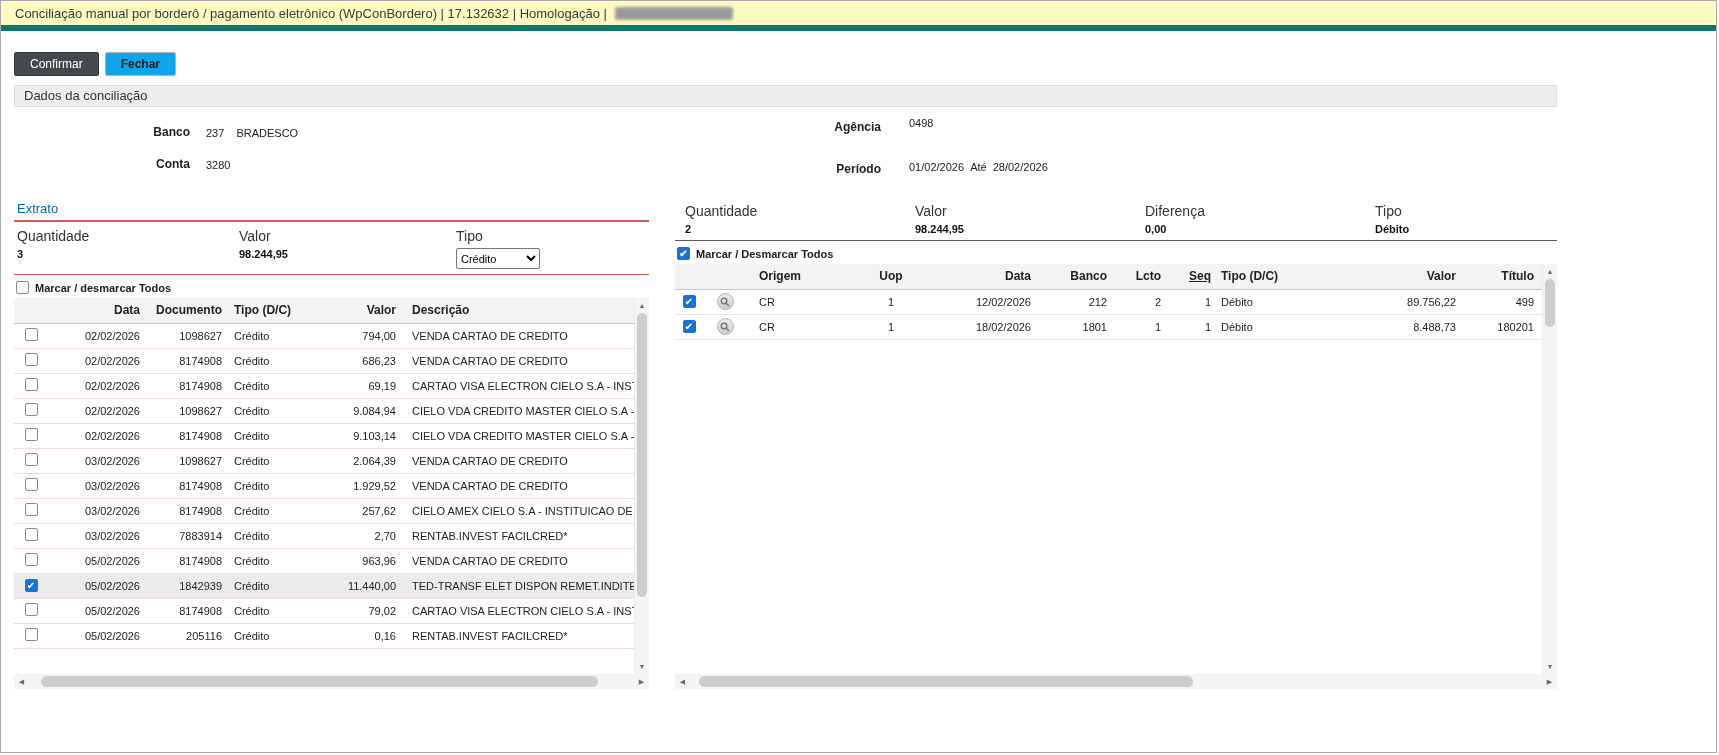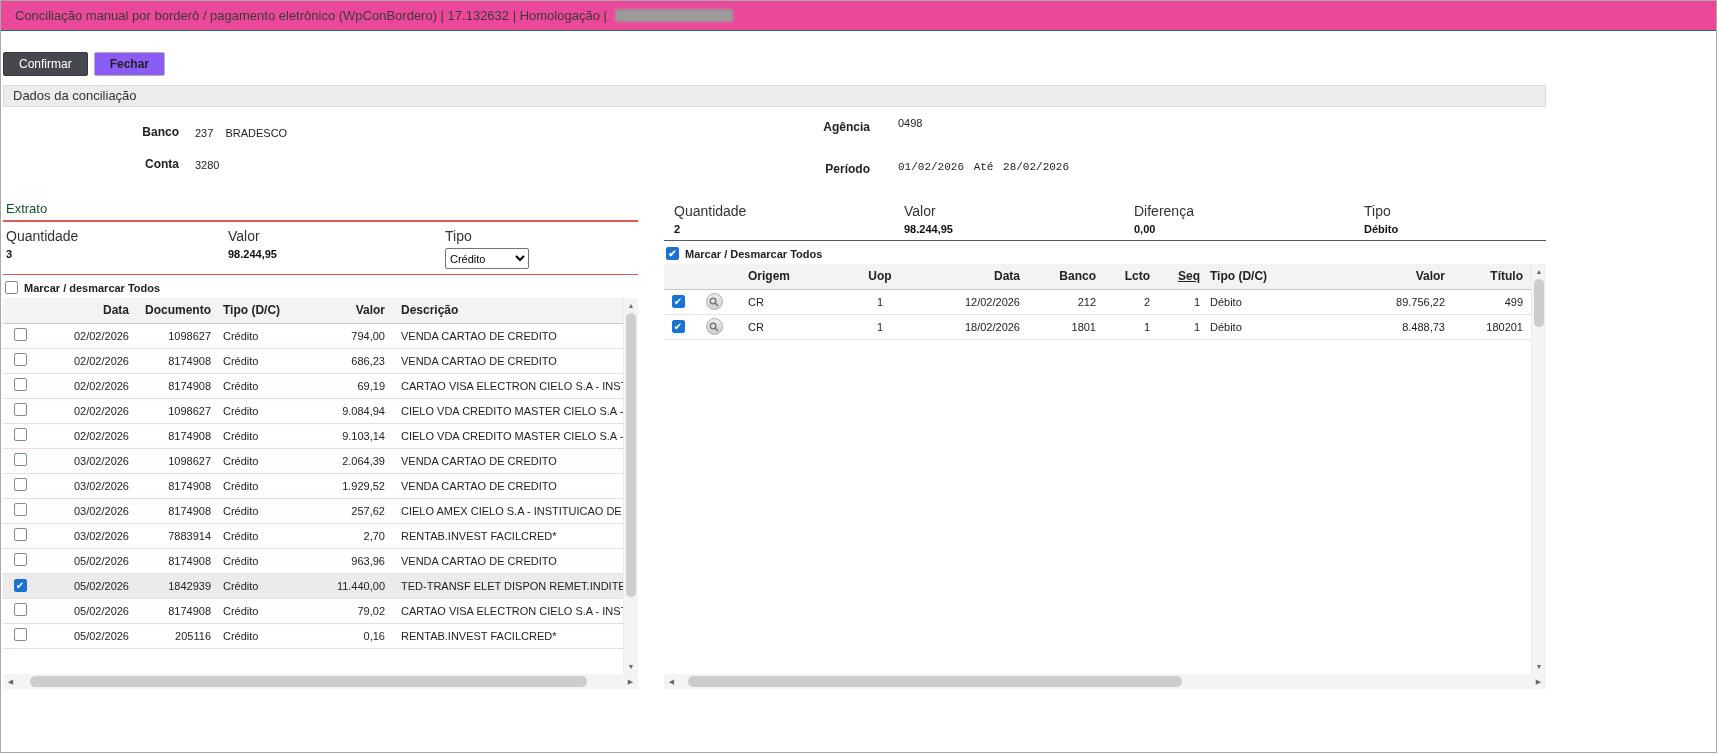--- a/index.html
+++ b/index.html
@@ -1,44 +1,44 @@
 <!DOCTYPE html>
 <html><head>
 <meta charset="utf-8">
 <style>
   * { box-sizing: border-box; margin: 0; padding: 0; }
   body { font-family: "Liberation Sans", sans-serif; background: #fff; }
   .page { position: relative; width: 1717px; height: 753px; border: 1px solid #a9a9a9; background: #fff; overflow: hidden; }
 
   
-  .titlebar { height: 30px; background: #ec4899; border-bottom: 1px solid #0f766e; display: flex; align-items: center; padding-left: 14px; font-size: 13px; color: #3a3a3a; }
+  .titlebar { height: 30px; background: #fef9c3; border-bottom: 6px solid #0f766e; display: flex; align-items: center; padding-left: 14px; font-size: 13px; color: #3a3a3a; }
   .redacted { display: inline-block; width: 118px; height: 13px; background: #9b9b9b; margin-left: 8px; filter: blur(1.5px); border-radius: 2px; }
 
-  .content { width: 1543px; margin-left: 2px; }
+  .content { width: 1543px; margin-left: 13px; }
 
   
   .toolbar { margin-top: 21px; height: 24px; display: flex; gap: 6px; }
   .btn { font-family: "Liberation Sans", sans-serif; font-size: 12px; height: 24px; padding: 0 15px; border-radius: 2px; cursor: pointer; }
   .btn-dark { background: #45494e; color: #fff; border: 1px solid #33373b; }
-  .btn-light { background: #8b5cf6; color: #222; border: 1px solid #b3b3b3; font-weight: bold; }
+  .btn-light { background: #0ea5e9; color: #222; border: 1px solid #b3b3b3; font-weight: bold; }
 
   
   .dados { margin-top: 9px; }
   .dados-header { height: 22px; background: #ececec; border: 1px solid #dcdcdc; font-size: 13px; color: #333; line-height: 20px; padding-left: 9px; }
   .dados-body { position: relative; height: 88px; font-size: 12px; color: #222; }
   .fld-label { position: absolute; font-weight: bold; font-size: 12px; color: #222; text-align: right; }
   .fld-value { position: absolute; font-size: 11px; color: #222; }
 
   
   .panels { display: flex; gap: 26px; margin-top: 2px; height: 492px; }
   .panel { display: flex; flex-direction: column; background: #fff; }
   .panel-ext { width: 635px; }
   .panel-lan { width: 882px; }
   .p-title { font-size: 13px; padding: 4px 0 4px 3px; }
-  .p-title.red { color: #14532d; border-bottom: 2px solid #e05959; }
+  .p-title.red { color: #0369a1; border-bottom: 2px solid #e05959; }
   .p-title.dark { color: #222; border-bottom: 2px solid #5a5a5a; padding-left: 10px; }
   .p-summary { display: flex; padding: 6px 0 5px 3px; }
   .p-summary.red-b { border-bottom: 1px solid #e05959; }
   .p-summary.dark-b { border-bottom: 1px solid #5a5a5a; }
   .sum-col { display: flex; flex-direction: column; gap: 4px; }
   .sum-label { font-size: 14px; color: #333; }
   .sum-value { font-size: 11px; font-weight: bold; color: #111; }
   .ext-c1 { width: 222px; } .ext-c2 { width: 217px; } .ext-c3 { flex: 1; }
   .lan-c { width: 230px; } .lan-c:last-child { flex: 1; }
   select.tipo { font-size: 11px; height: 21px; width: 84px; border: 1px solid #767676; background: #fff; border-radius: 2px; }
@@ -94,21 +94,21 @@
         <span class="fld-value" style="left:192px;top:20px;">
           <span>237</span>
           <span style="margin-left:9px;">BRADESCO</span>
         </span>
         <span class="fld-label" style="left:0;width:176px;top:50px;">Conta</span>
         <span class="fld-value" style="left:192px;top:52px;">3280</span>
 
         <span class="fld-label" style="left:790px;width:77px;top:13px;">Agência</span>
         <span class="fld-value" style="left:895px;top:10px;">0498</span>
         <span class="fld-label" style="left:790px;width:77px;top:55px;">Período</span>
-        <span class="fld-value" style="left:895px;top:54px;font-family:Liberation Mono, monospace;">
+        <span class="fld-value" style="left:895px;top:54px;">
           <span>01/02/2026</span>
           <span style="margin:0 3px;">Até</span>
           <span>28/02/2026</span>
         </span>
       </div>
     </div>
 
     <div class="panels">
 
       <div class="panel panel-ext">

